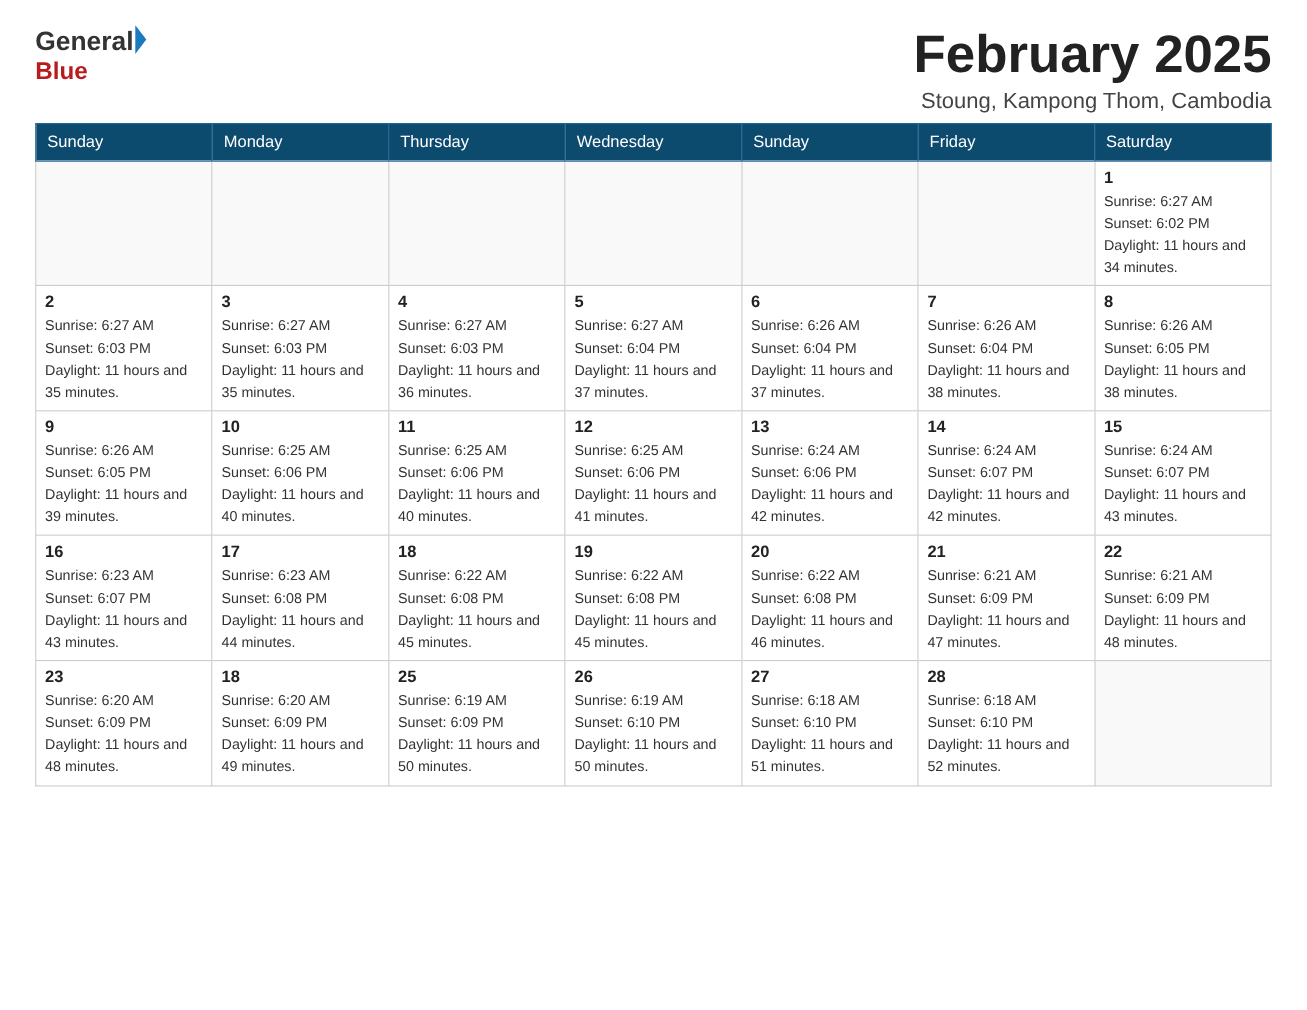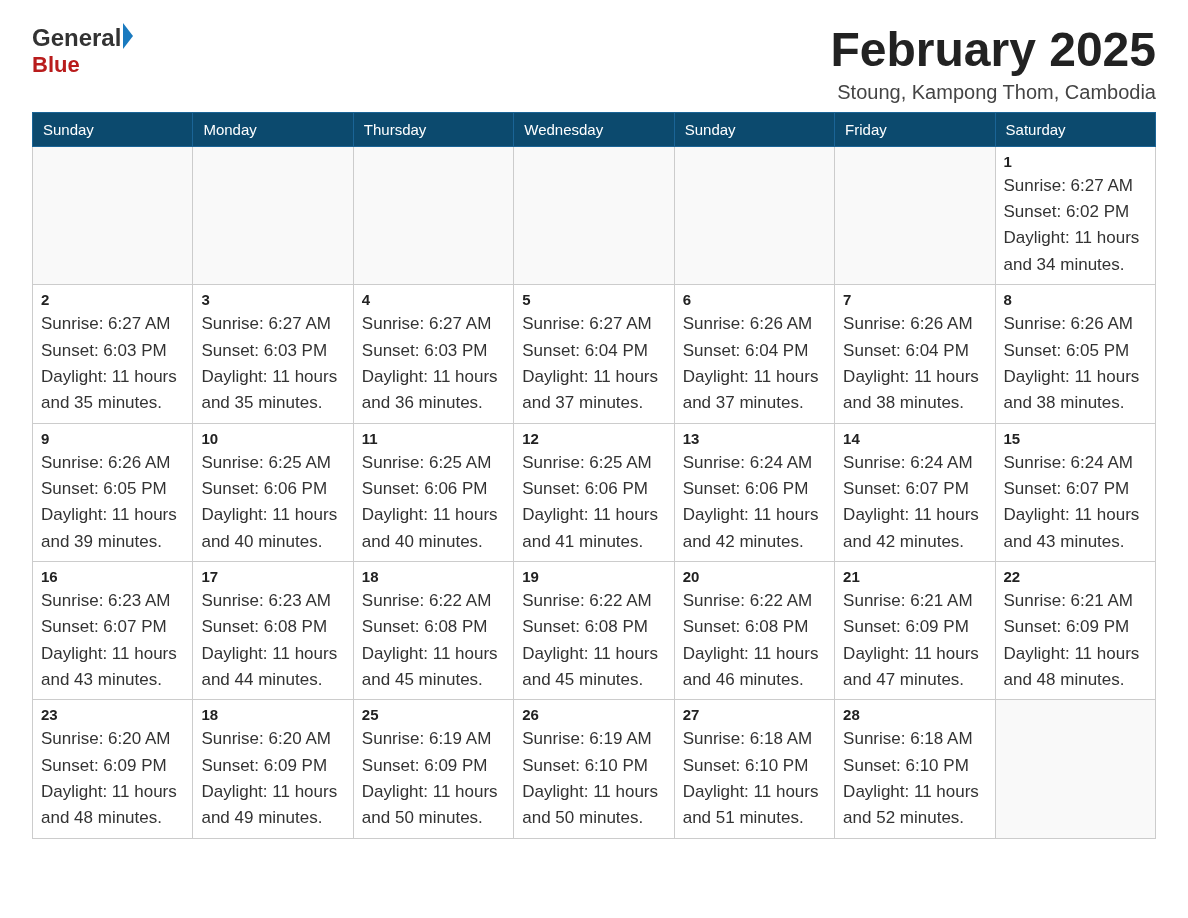--- a/index.html
+++ b/index.html
@@ -85,21 +85,21 @@
       background: #f9f9f9;
     }
     .day-number {
       font-size: 15px;
       font-weight: bold;
       color: #222;
       display: block;
       margin-bottom: 3px;
     }
     .day-info {
-      font-size: 17px;
+      font-size: 13px;
       color: #333;
       line-height: 1.55;
     }
     .week-row td {
       border-top: 2px solid #3a7abf;
     }
   </style>
 </head>
 <body>
 

